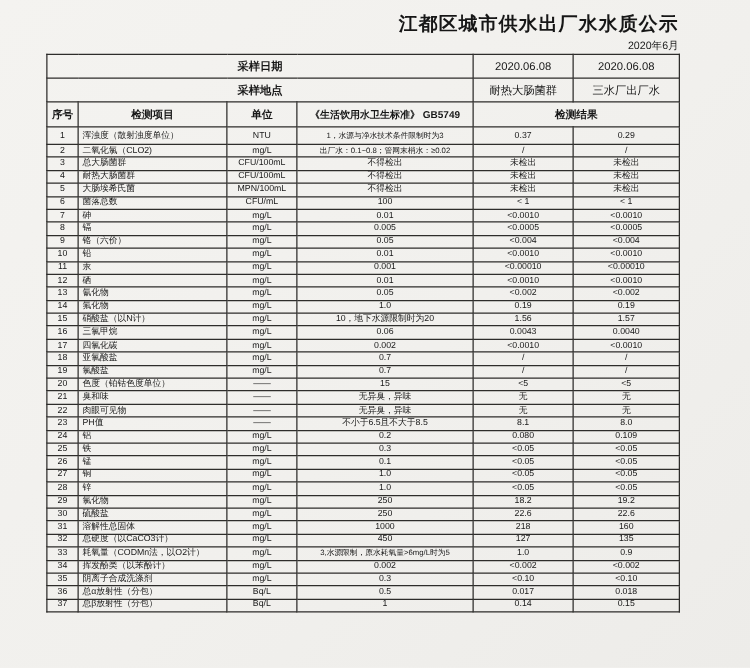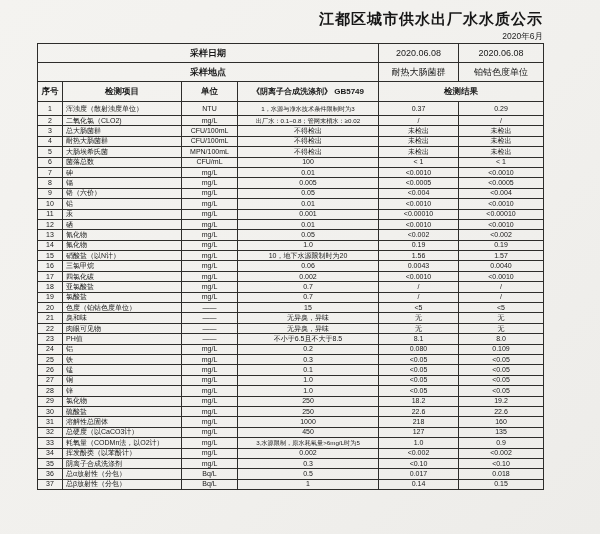--- a/index.html
+++ b/index.html
@@ -66,27 +66,27 @@
     </colgroup>
     <thead>
       <tr class="info-row">
         <td class="info-label" colspan="4">采样日期</td>
         <td>2020.06.08</td>
         <td>2020.06.08</td>
       </tr>
       <tr class="info-row">
         <td class="info-label" colspan="4">采样地点</td>
         <td>耐热大肠菌群</td>
-        <td>铂钴色度单位</td>
+        <td>三水厂出厂水</td>
       </tr>
       <tr class="col-head">
         <th>序号</th>
         <th>检测项目</th>
         <th>单位</th>
-        <th class="std-head">《阴离子合成洗涤剂》 GB5749</th>
+        <th class="std-head">《生活饮用水卫生标准》 GB5749</th>
         <th colspan="2">检测结果</th>
       </tr>
     </thead>
     <tbody class="data">
         <tr>
           <td>1</td>
           <td class="c-item">浑浊度（散射浊度单位）</td>
           <td>NTU</td>
           <td class="c-std tight">1，水源与净水技术条件限制时为3</td>
           <td>0.37</td>

